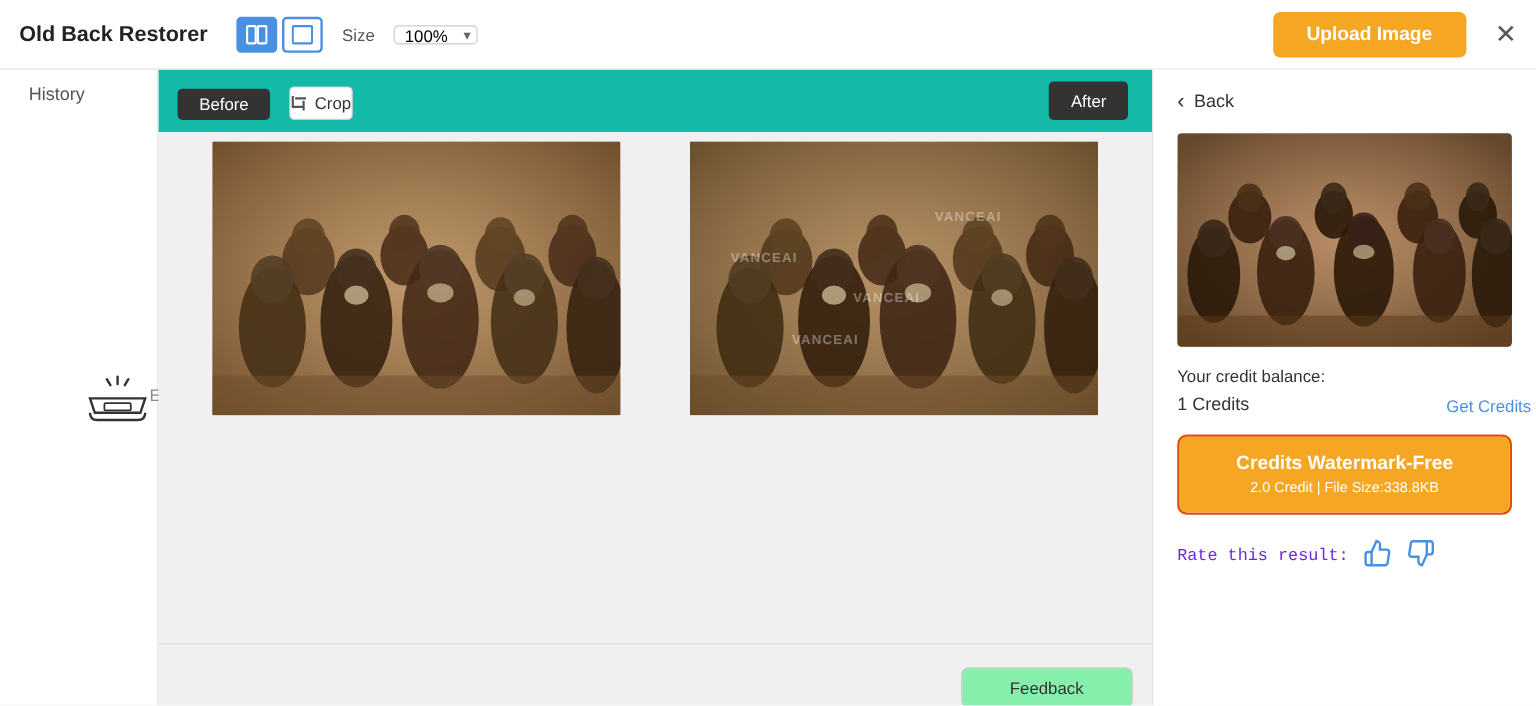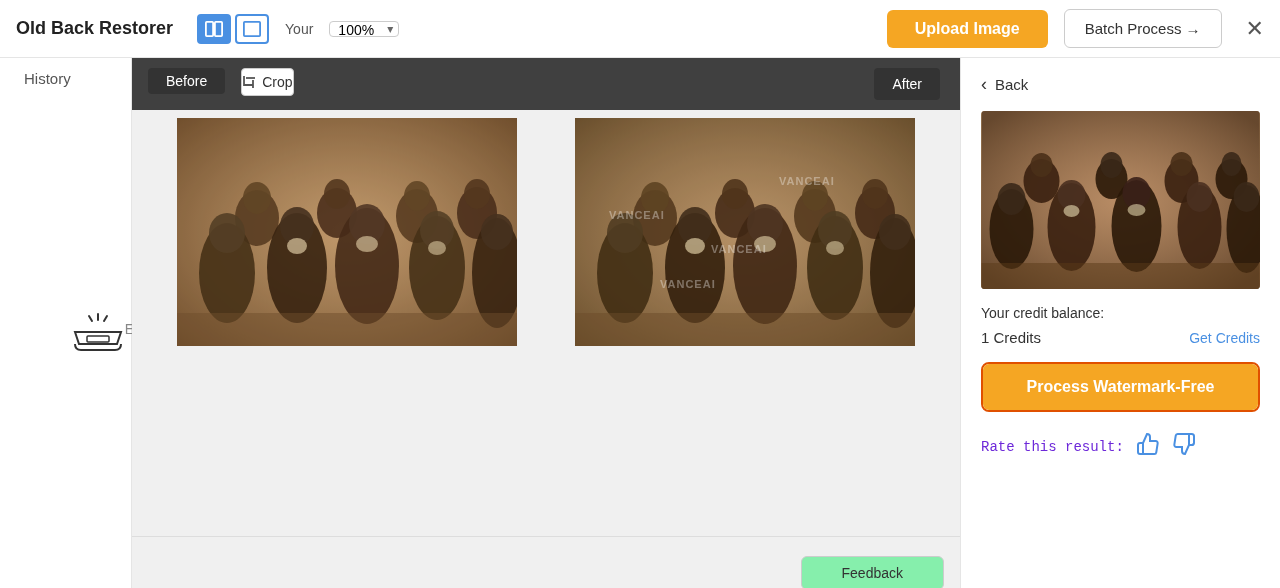--- a/index.html
+++ b/index.html
@@ -58,22 +58,22 @@
       font-size: 15px; color: #555; font-weight: 500; margin-bottom: 18px; align-self: flex-start; padding-left: 24px;
     }
     .inbox-icon-wrap { margin: 30px 0 16px 0; }
     .sidebar-empty-label { font-size: 14px; color: #888; }
 
     
     .center-panel {
       flex: 1; display: flex; flex-direction: column; background: #f0f0f0; overflow: hidden;
     }
     .photo-toolbar {
-      display: flex; align-items: flex-start; padding: 10px 16px; gap: 12px;
-      background: #404040;
+      display: flex; align-items: flex-end; padding: 10px 16px; gap: 12px;
+      background: #14b8a6;
     }
     .before-badge {
       background: #333; color: #fff; font-size: 14px; font-weight: 500;
       padding: 5px 18px; border-radius: 4px;
     }
     .after-badge {
       background: #333; color: #fff; font-size: 14px; font-weight: 500;
       padding: 8px 18px; border-radius: 4px;
     }
     .crop-btn {
@@ -131,21 +131,21 @@
       height: 178px; background: linear-gradient(135deg, #b0987a 0%, #8a7055 40%, #6a5035 70%, #4a3015 100%);
       position: relative;
     }
     .preview-thumb-inner {
       width: 100%; height: 100%;
       background:
         radial-gradient(ellipse at 20% 70%, #7a5830 0%, transparent 60%),
         radial-gradient(ellipse at 75% 35%, #5a4020 0%, transparent 55%),
         linear-gradient(160deg, #c0a070 0%, #9a7850 35%, #7a5830 65%, #5a3810 100%);
     }
-    .credit-section { padding: 16px 20px 8px 20px; }
+    .credit-section { padding: 16px 4px 8px 20px; }
     .credit-label { font-size: 14px; color: #333; margin-bottom: 8px; }
     .credit-row { display: flex; align-items: center; justify-content: space-between; }
     .credit-count { font-size: 15px; color: #333; font-weight: 500; }
     .get-credits-link { font-size: 14px; color: #4a90e2; cursor: pointer; text-decoration: none; }
     .download-section { padding: 8px 20px 12px 20px; }
     .download-btn-wrap {
       border: 2.5px solid #e05000; border-radius: 8px; overflow: hidden;
     }
     .download-btn {
       background: #f5a623; color: #fff; border: none; border-radius: 5px;
@@ -170,36 +170,35 @@
         <rect x="11" y="1" width="8" height="16" rx="1"></rect>
       </svg>
     </button>
     <button class="view-btn" title="Single View">
       <svg viewBox="0 0 20 18">
         <rect x="1" y="1" width="18" height="16" rx="1" stroke="#4a90e2" fill="none"></rect>
       </svg>
     </button>
   </div>
 
-  <span class="zoom-label">Your</span>
+  <span class="zoom-label">Size</span>
   <div class="zoom-wrapper">
     <select class="zoom-select">
       <option>100%</option>
       <option>50%</option>
       <option>75%</option>
       <option>125%</option>
       <option>150%</option>
     </select>
     <span class="zoom-arrow">▾</span>
   </div>
 
   <div class="spacer"></div>
 
   <button class="upload-btn">Upload Image</button>
-  <button class="batch-btn">Batch Process →</button>
   <button class="close-btn">✕</button>
 </div>
 
 <div class="main">
 
   <div class="sidebar">
     <span class="sidebar-history-label">History</span>
     <div class="inbox-icon-wrap">
       
       <svg width="54" height="44" viewBox="0 0 54 44" fill="none">
@@ -375,21 +374,22 @@
       <div class="credit-label">Your credit balance:</div>
       <div class="credit-row">
         <span class="credit-count">1 Credits</span>
         <a class="get-credits-link" href="#">Get Credits</a>
       </div>
     </div>
 
     <div class="download-section">
       <div class="download-btn-wrap">
         <button class="download-btn">
-          <span class="download-btn-title">Process Watermark-Free</span>
+          <span class="download-btn-title">Credits Watermark-Free</span>
+          <span class="download-btn-sub">2.0 Credit | File Size:338.8KB</span>
         </button>
       </div>
     </div>
 
     <div class="rate-section">
       <span class="rate-label">Rate this result:</span>
       <button class="thumb-btn">
         <svg width="24" height="24" viewBox="0 0 24 24" fill="none" stroke="#4a90e2" stroke-width="2">
           <path d="M14 9V5a3 3 0 0 0-3-3l-4 9v11h11.28a2 2 0 0 0 2-1.7l1.38-9a2 2 0 0 0-2-2.3H14z"></path>
           <path d="M7 22H4a2 2 0 0 1-2-2v-7a2 2 0 0 1 2-2h3"></path>

